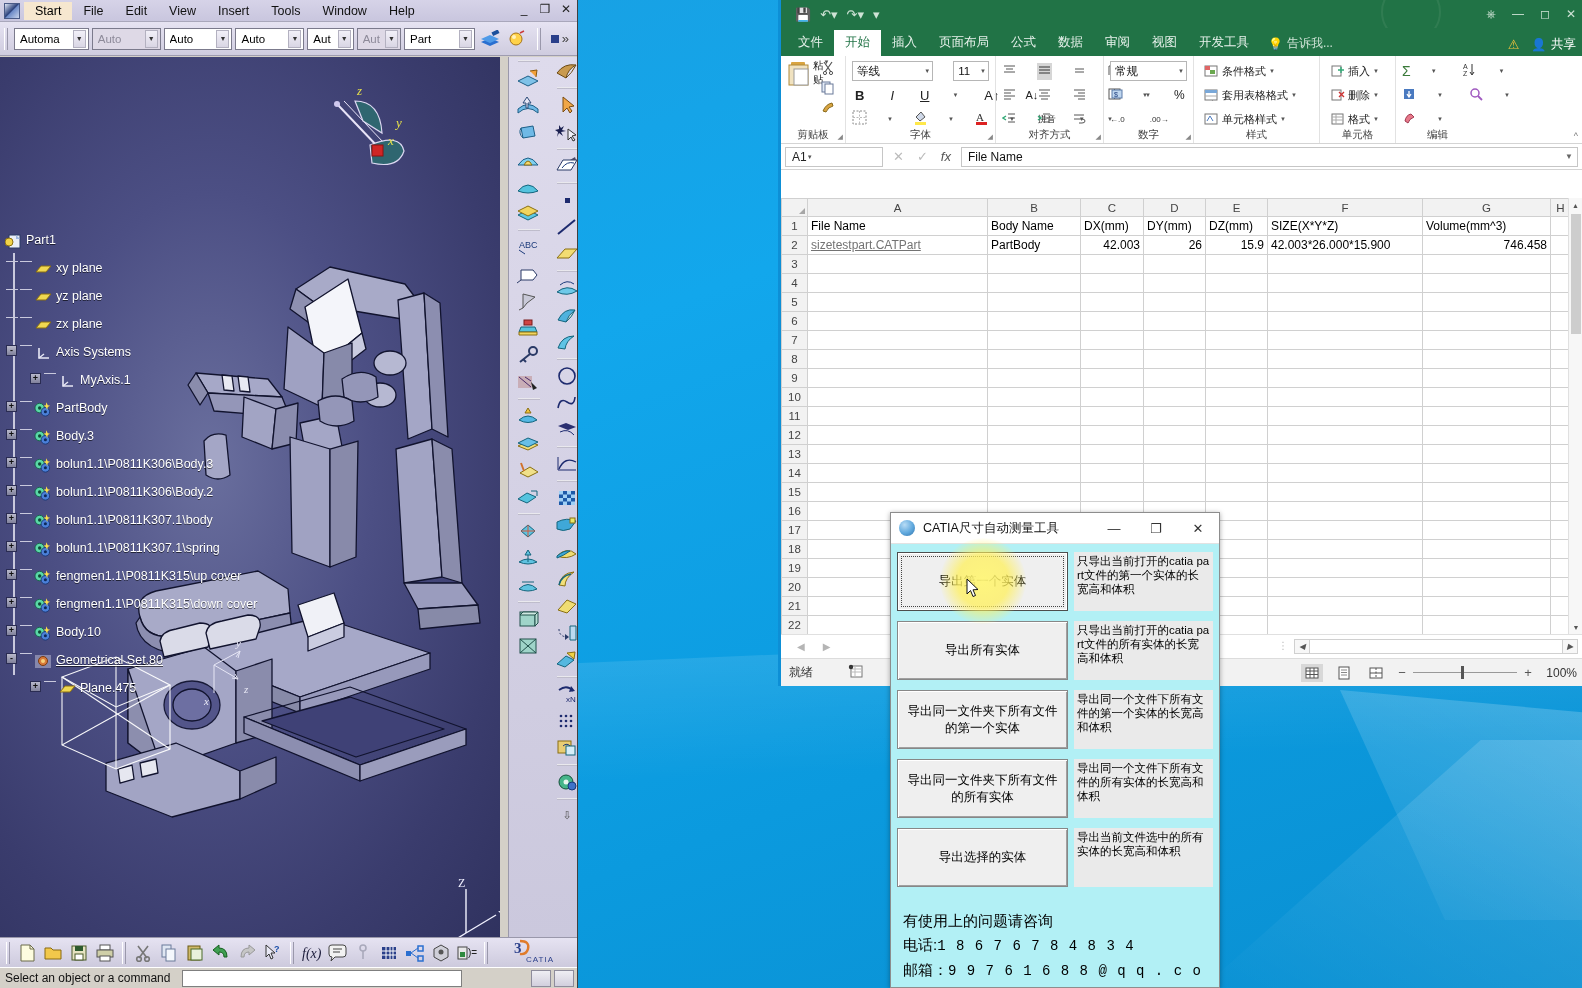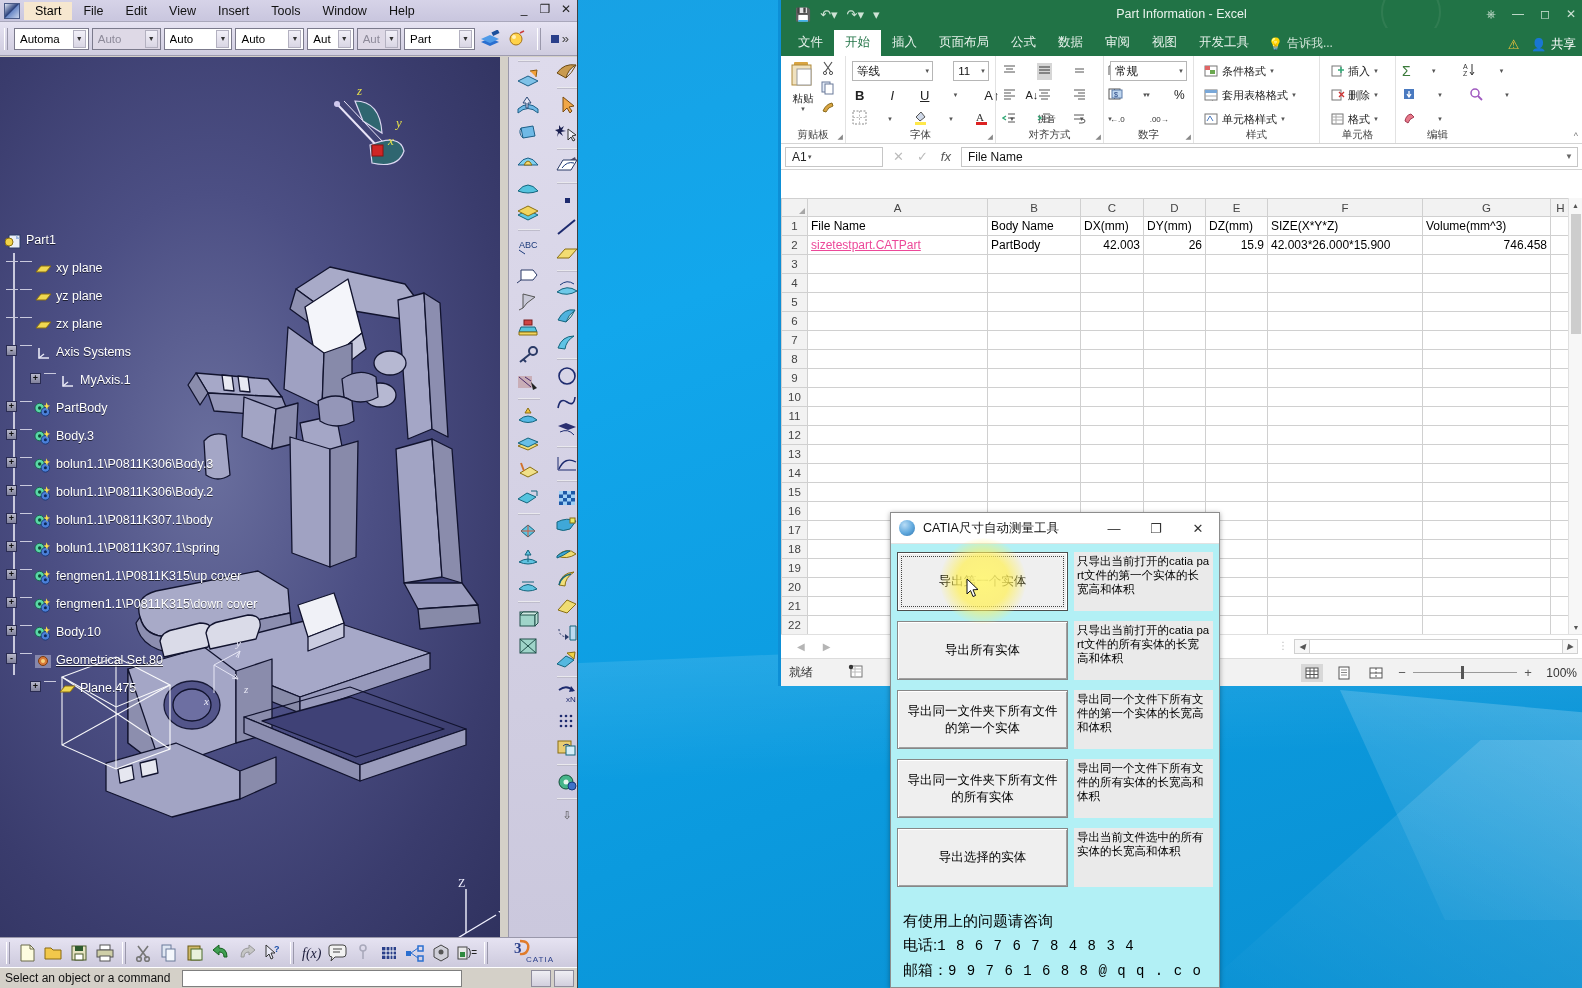--- a/index.html
+++ b/index.html
@@ -204,21 +204,21 @@
   .fb-input .dd { position:absolute; right:4px; font-size:8px; color:#666;}
 
   
   .xl-grid { position:absolute; left:0; top:198px; width:804px; height:436px; overflow:hidden; background:#fff;}
   .xl-grid table { border-collapse:collapse; table-layout:fixed; }
   .xl-grid th, .xl-grid td { border:1px solid #d0d0d0; height:19px; font-size:12px; font-weight:normal; padding:0 3px;}
   .xl-grid thead th { background:#f2f2f2; color:#444; text-align:center; height:18px; font-size:11.5px;}
   .xl-grid th.rowh { background:#f2f2f2; color:#444; text-align:center; width:26px; font-size:11.5px;}
   .xl-grid td { color:#000; background:#fff; overflow:hidden; white-space:nowrap;}
   .xl-grid td.num { text-align:right; }
-  .xl-grid td.link { color:#ec4899; text-decoration:underline; }
+  .xl-grid td.link { color:#737373; text-decoration:underline; }
   .corner { background:#f2f2f2; position:relative;}
   .corner .tri { position:absolute; right:2px; bottom:2px; width:0;height:0;
     border-left:6px solid transparent; border-bottom:6px solid #a6a6a6;}
 
   .xl-vscroll {
     position:absolute; right:0; top:198px; width:14px; height:436px; background:#f7f7f7; border-left:1px solid #e0e0e0;
   }
   .xl-vscroll .ab { height:14px; display:flex;align-items:center;justify-content:center;font-size:7px;color:#555;}
   .xl-vscroll .thumb { position:absolute; left:2px; top:16px; width:10px; height:120px; background:#cdcdcd;}
 
@@ -1193,21 +1193,20 @@
     <div class="xl-deco">
       <div class="ring" style="left:600px;top:-18px;width:60px;height:60px"></div>
 
     </div>
     <div class="qat">
       <span>💾</span>
       <span>↶▾</span>
       <span>↷▾</span>
       <span>▾</span>
     </div>
-    <div class="ttl">Part Information - Excel</div>
     <div class="tr">
       <span>⎈</span>
       <span>—</span>
       <span>◻</span>
       <span>✕</span>
     </div>
   </div>
 
   <div class="xl-tabs">
     <div class="tab">文件</div>
@@ -1229,21 +1228,21 @@
         <span>👤</span>
         <span>共享</span>
       </span>
     </div>
   </div>
 
   <div class="xl-ribbon">
 
     <div class="rgroup" style="width:64px">
       <div style="display:flex;gap:2px">
-        <div style="display:flex;flex-direction:column;align-items:center;width:32px">
+        <div style="display:flex;flex-direction:row;width:32px">
           <span>
             <svg width="26" height="30" viewBox="0 0 26 30">
                 <rect x="4" y="3" width="14" height="6" rx="1" fill="#d9a441"></rect>
                 <rect x="2" y="6" width="19" height="20" fill="#f0e2c0" stroke="#b08a3a"></rect>
                 <rect x="7" y="10" width="14" height="16" fill="#fff" stroke="#999"></rect>
               </svg>
           </span>
           <span style="font-size:10.5px;color:#222">粘贴</span>
           <span class="caret">▼</span>
         </div>

